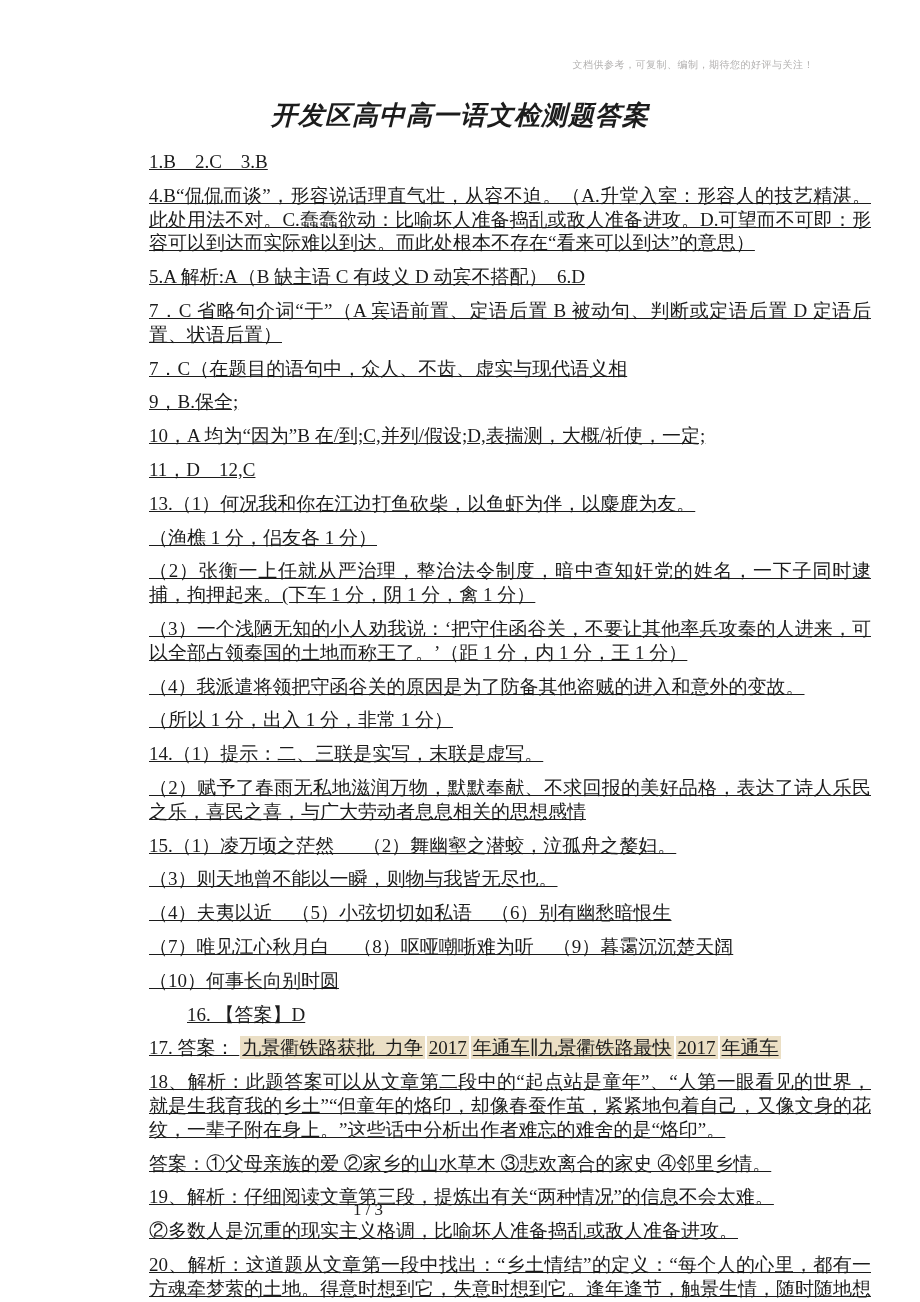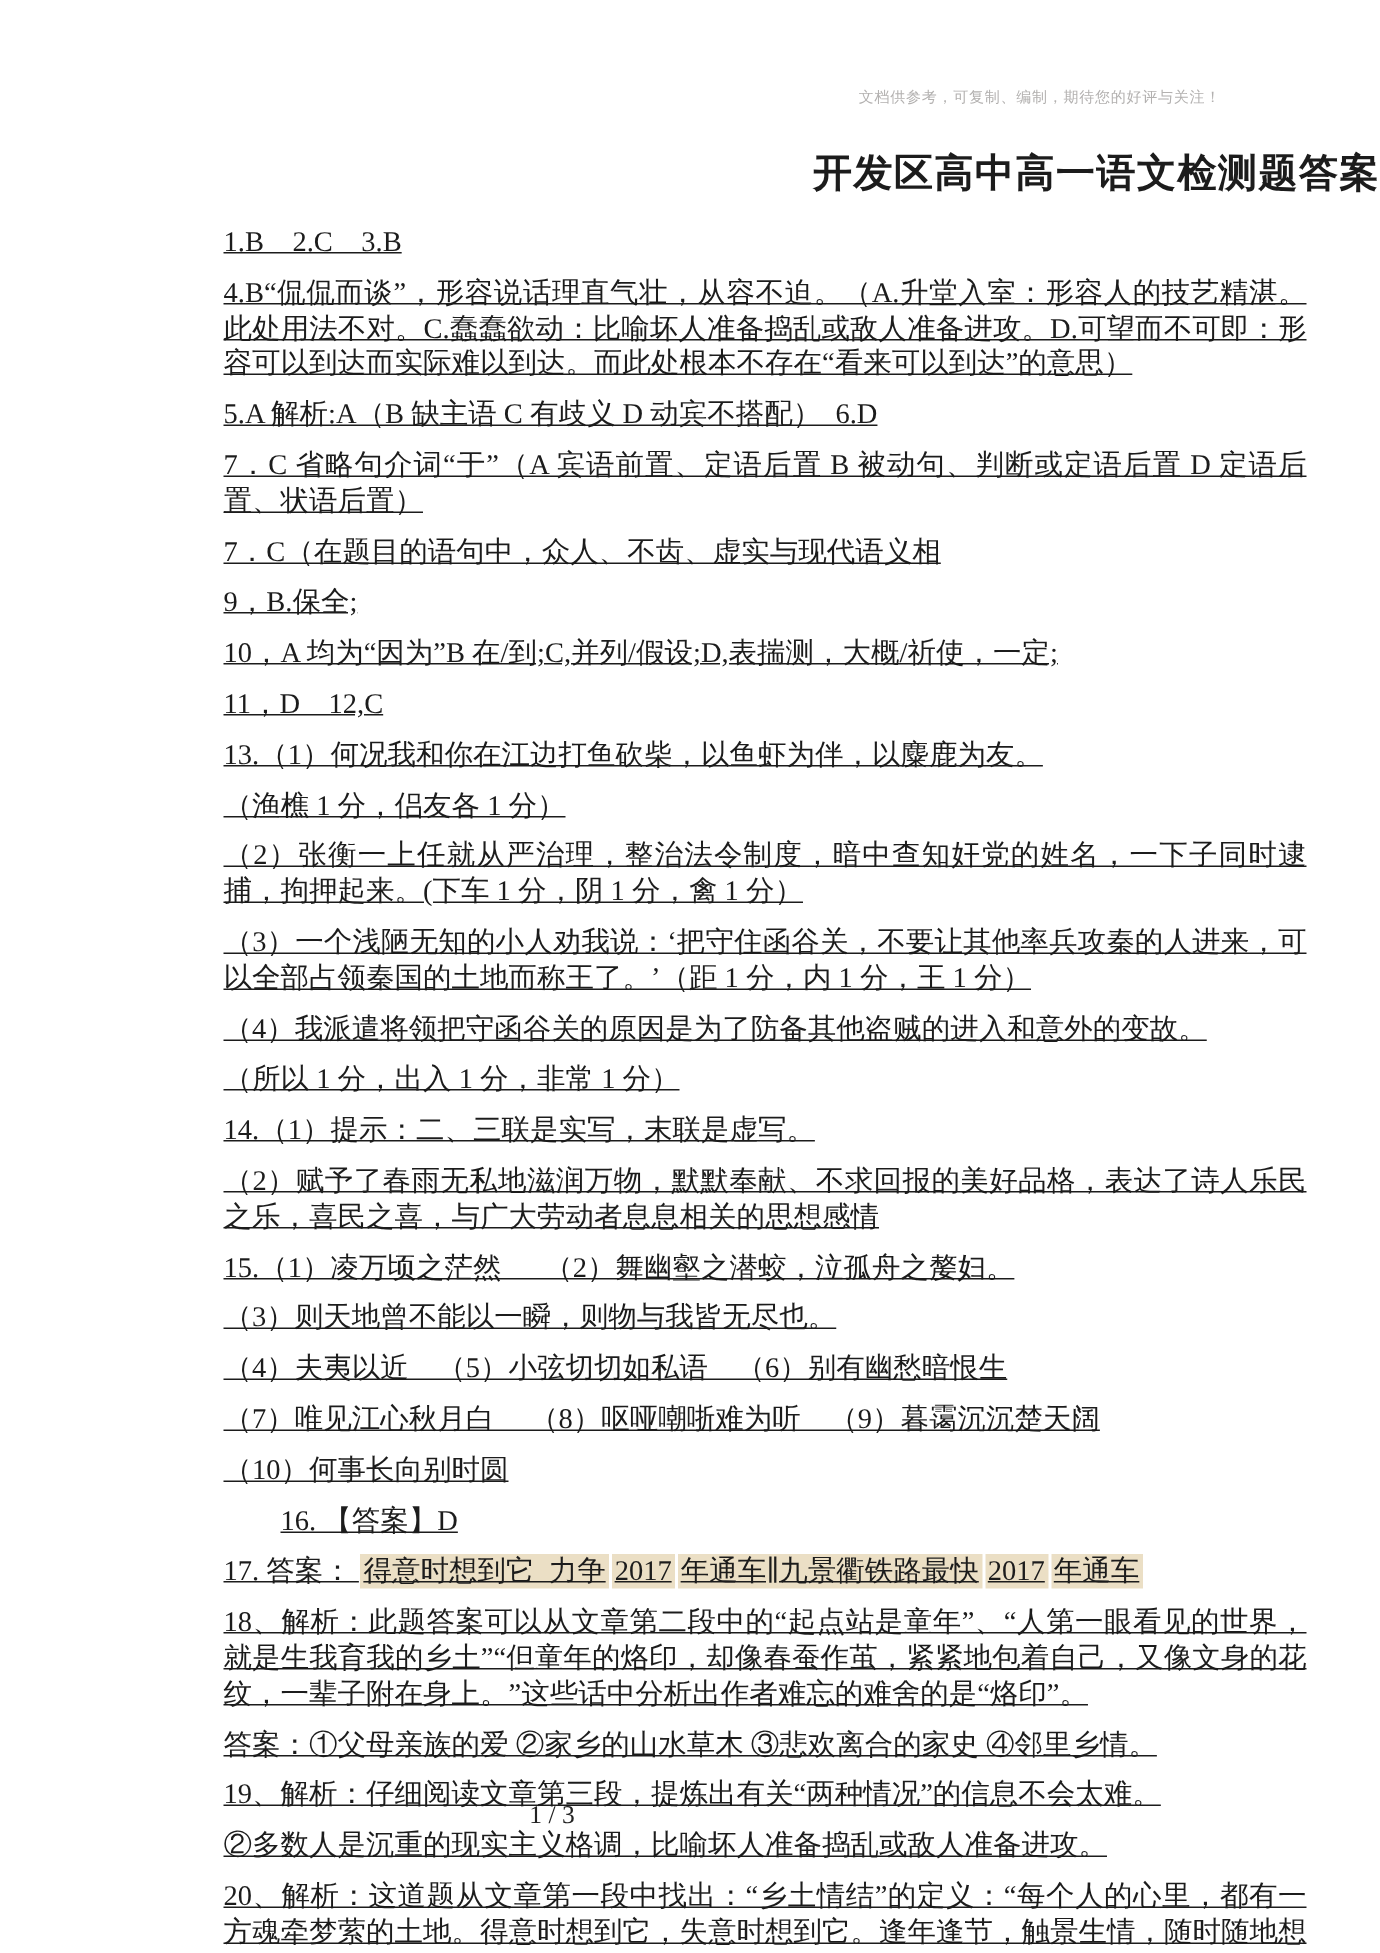--- a/index.html
+++ b/index.html
@@ -18,24 +18,25 @@
   .watermark {
     padding-top: 58px;
     padding-right: 106px;
     text-align: right;
     font-size: 10px;
     letter-spacing: 0.5px;
     color: #b3b1b0;
   }
   .doc-title {
     margin: 26px 0 13px 0;
-    text-align: right;
+    text-align: center;
     font-size: 26px;
     font-weight: bold;
     letter-spacing: 1px;
+    font-style: italic;
   }
   .content {
     width: 742px;
     margin-left: 139px;
     margin-top: 17px;
     font-size: 19px;
     line-height: 23.8px;
     text-align: justify;
   }
   .para {
@@ -85,21 +86,21 @@
     <p class="para">（4）我派遣将领把守函谷关的原因是为了防备其他盗贼的进入和意外的变故。</p>
     <p class="para">（所以 1 分，出入 1 分，非常 1 分）</p>
     <p class="para">14.（1）提示：二、三联是实写，末联是虚写。</p>
     <p class="para">（2）赋予了春雨无私地滋润万物，默默奉献、不求回报的美好品格，表达了诗人乐民之乐，喜民之喜，与广大劳动者息息相关的思想感情</p>
     <p class="para">15.（1）凌万顷之茫然      （2）舞幽壑之潜蛟，泣孤舟之嫠妇。</p>
     <p class="para">（3）则天地曾不能以一瞬，则物与我皆无尽也。</p>
     <p class="para">（4）夫夷以近    （5）小弦切切如私语    （6）别有幽愁暗恨生</p>
     <p class="para">（7）唯见江心秋月白     （8）呕哑嘲哳难为听    （9）暮霭沉沉楚天阔</p>
     <p class="para">（10）何事长向别时圆</p>
     <p class="para indent">16. 【答案】D</p>
-    <p class="para"><span>17. 答案： </span><span class="hl" style="background: rgb(235, 223, 197);">得意时想到它  力争</span><span class="hl" style="background: rgb(235, 223, 197);">2017</span><span class="hl" style="background: rgb(235, 223, 197);">年通车∥九景衢铁路最快</span><span class="hl" style="background: rgb(235, 223, 197);">2017</span><span class="hl" style="background: rgb(235, 223, 197);">年通车</span></p>
+    <p class="para"><span>17. 答案： </span><span class="hl" style="background: rgb(235, 223, 197);">九景衢铁路获批  力争</span><span class="hl" style="background: rgb(235, 223, 197);">2017</span><span class="hl" style="background: rgb(235, 223, 197);">年通车∥九景衢铁路最快</span><span class="hl" style="background: rgb(235, 223, 197);">2017</span><span class="hl" style="background: rgb(235, 223, 197);">年通车</span></p>
     <p class="para">18、解析：此题答案可以从文章第二段中的“起点站是童年”、“人第一眼看见的世界，就是生我育我的乡土”“但童年的烙印，却像春蚕作茧，紧紧地包着自己，又像文身的花纹，一辈子附在身上。”这些话中分析出作者难忘的难舍的是“烙印”。</p>
     <p class="para">答案：①父母亲族的爱 ②家乡的山水草木 ③悲欢离合的家史 ④邻里乡情。</p>
     <p class="para">19、解析：仔细阅读文章第三段，提炼出有关“两种情况”的信息不会太难。</p>
     <p class="para">②多数人是沉重的现实主义格调，比喻坏人准备捣乱或敌人准备进攻。</p>
     <p class="para">20、解析：这道题从文章第一段中找出：“乡土情结”的定义：“每个人的心里，都有一方魂牵梦萦的土地。得意时想到它，失意时想到它。逢年逢节，触景生情，随时随地想到</p>
   </div>
 
 <div class="page-footer">1 / 3</div>
 
 </body></html>

